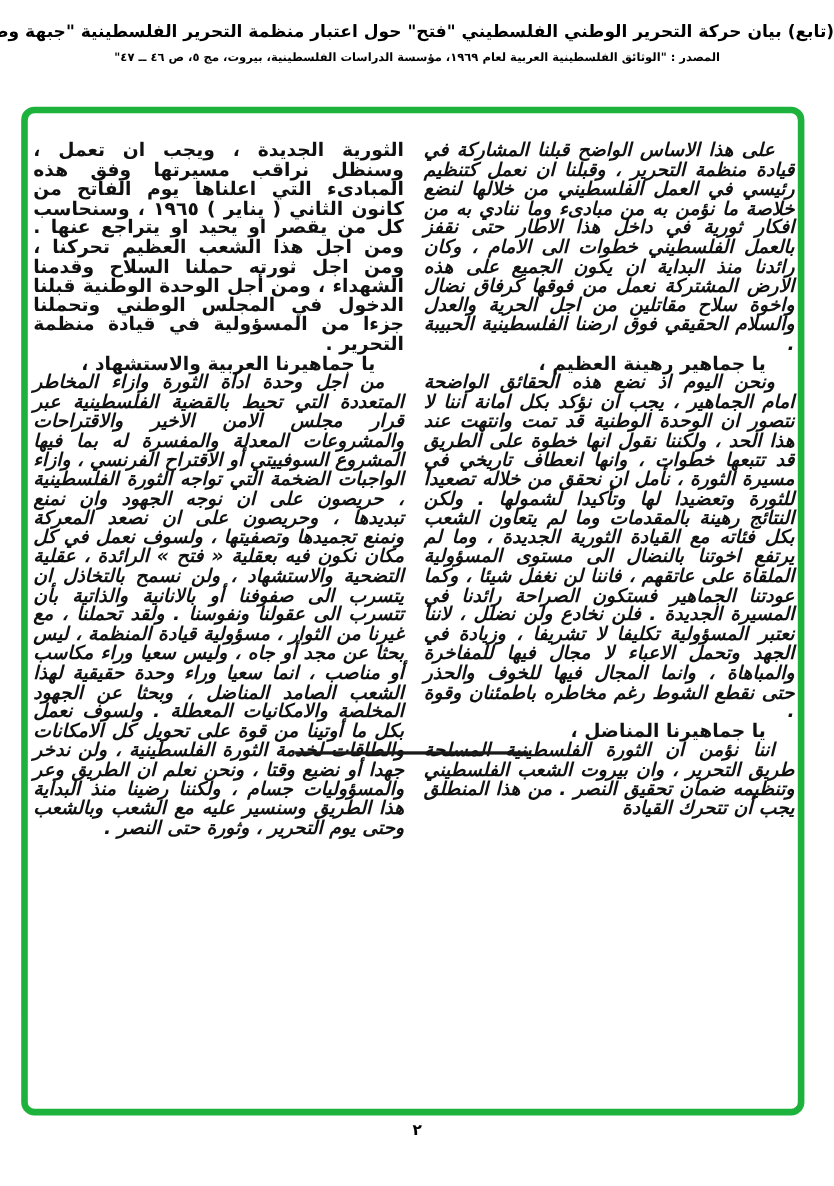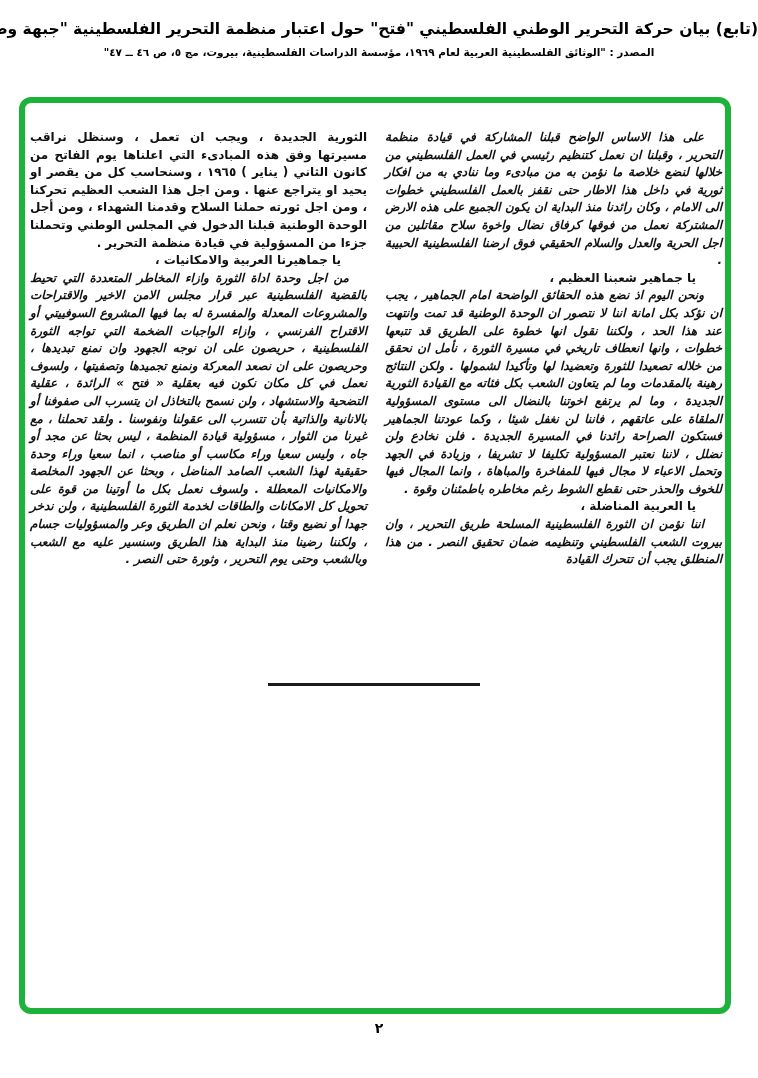--- a/index.html
+++ b/index.html
@@ -49,21 +49,21 @@
     background: #ffffff;
   }
   .columns {
     display: flex;
     direction: rtl;
     gap: 18px;
     padding: 26px 3px 0 5px;
   }
   .col {
     width: 337px;
-    font-size: 12px;
+    font-size: 17px;
     font-weight: bold;
     line-height: 17.6px;
     text-align: justify;
     text-justify: inter-word;
   }
   .para {
     margin: 0;
   }
   .indent {
     text-indent: 18px;
@@ -101,29 +101,29 @@
   <div class="header">
     <div class="doc-title">(تابع) بيان حركة التحرير الوطني الفلسطيني "فتح" حول اعتبار منظمة التحرير الفلسطينية "جبهة وطنية للجميع"</div>
     <div class="doc-source">المصدر : "الوثائق الفلسطينية العربية لعام ١٩٦٩، مؤسسة الدراسات الفلسطينية، بيروت، مج ٥، ص ٤٦ ــ ٤٧"</div>
   </div>
 
   <div class="green-box">
     <div class="columns">
 
       <div class="col">
         <p class="para indent">على هذا الاساس الواضح قبلنا المشاركة في قيادة منظمة التحرير ، وقبلنا ان نعمل كتنظيم رئيسي في العمل الفلسطيني من خلالها لنضع خلاصة ما نؤمن به من مبادىء وما ننادي به من افكار ثورية في داخل هذا الاطار حتى نقفز بالعمل الفلسطيني خطوات الى الامام ، وكان رائدنا منذ البداية ان يكون الجميع على هذه الارض المشتركة نعمل من فوقها كرفاق نضال واخوة سلاح مقاتلين من اجل الحرية والعدل والسلام الحقيقي فوق ارضنا الفلسطينية الحبيبة .</p>
-        <p class="salute">يا جماهير شعبنا العظيم ،</p>
+        <p class="salute">يا جماهير رهينة العظيم ،</p>
         <p class="para indent">ونحن اليوم اذ نضع هذه الحقائق الواضحة امام الجماهير ، يجب ان نؤكد بكل امانة اننا لا نتصور ان الوحدة الوطنية قد تمت وانتهت عند هذا الحد ، ولكننا نقول انها خطوة على الطريق قد تتبعها خطوات ، وانها انعطاف تاريخي في مسيرة الثورة ، نأمل ان نحقق من خلاله تصعيدا للثورة وتعضيدا لها وتأكيدا لشمولها . ولكن النتائج رهينة بالمقدمات وما لم يتعاون الشعب بكل فئاته مع القيادة الثورية الجديدة ، وما لم يرتفع اخوتنا بالنضال الى مستوى المسؤولية الملقاة على عاتقهم ، فاننا لن نغفل شيئا ، وكما عودتنا الجماهير فستكون الصراحة رائدنا في المسيرة الجديدة . فلن نخادع ولن نضلل ، لاننا نعتبر المسؤولية تكليفا لا تشريفا ، وزيادة في الجهد وتحمل الاعباء لا مجال فيها للمفاخرة والمباهاة ، وانما المجال فيها للخوف والحذر حتى نقطع الشوط رغم مخاطره باطمئنان وقوة .</p>
-        <p class="salute">يا العربية المناضلة ،</p>
+        <p class="salute">يا جماهيرنا المناضل ،</p>
         <p class="para indent">اننا نؤمن ان الثورة الفلسطينية المسلحة طريق التحرير ، وان بيروت الشعب الفلسطيني وتنظيمه ضمان تحقيق النصر . من هذا المنطلق يجب أن تتحرك القيادة</p>
       </div>
 
       <div class="col">
         <p class="para">الثورية الجديدة ، ويجب ان تعمل ، وسنظل نراقب مسيرتها وفق هذه المبادىء التي اعلناها يوم الفاتح من كانون الثاني ( يناير ) ١٩٦٥ ، وسنحاسب كل من يقصر او يحيد او يتراجع عنها . ومن اجل هذا الشعب العظيم تحركنا ، ومن اجل ثورته حملنا السلاح وقدمنا الشهداء ، ومن أجل الوحدة الوطنية قبلنا الدخول في المجلس الوطني وتحملنا جزءا من المسؤولية في قيادة منظمة التحرير .</p>
-        <p class="salute">يا جماهيرنا العربية والامكانيات ،</p>
+        <p class="salute">يا جماهيرنا العربية والاستشهاد ،</p>
         <p class="para indent">من اجل وحدة اداة الثورة وازاء المخاطر المتعددة التي تحيط بالقضية الفلسطينية عبر قرار مجلس الامن الاخير والاقتراحات والمشروعات المعدلة والمفسرة له بما فيها المشروع السوفييتي أو الاقتراح الفرنسي ، وازاء الواجبات الضخمة التي تواجه الثورة الفلسطينية ، حريصون على ان نوجه الجهود وان نمنع تبديدها ، وحريصون على ان نصعد المعركة ونمنع تجميدها وتصفيتها ، ولسوف نعمل في كل مكان نكون فيه بعقلية « فتح » الرائدة ، عقلية التضحية والاستشهاد ، ولن نسمح بالتخاذل ان يتسرب الى صفوفنا أو بالانانية والذاتية بأن تتسرب الى عقولنا ونفوسنا . ولقد تحملنا ، مع غيرنا من الثوار ، مسؤولية قيادة المنظمة ، ليس بحثا عن مجد أو جاه ، وليس سعيا وراء مكاسب أو مناصب ، انما سعيا وراء وحدة حقيقية لهذا الشعب الصامد المناضل ، وبحثا عن الجهود المخلصة والامكانيات المعطلة . ولسوف نعمل بكل ما أوتينا من قوة على تحويل كل الامكانات والطاقات لخدمة الثورة الفلسطينية ، ولن ندخر جهدا أو نضيع وقتا ، ونحن نعلم ان الطريق وعر والمسؤوليات جسام ، ولكننا رضينا منذ البداية هذا الطريق وسنسير عليه مع الشعب وبالشعب وحتى يوم التحرير ، وثورة حتى النصر .</p>
       </div>
 
     </div>
 
     <div class="divider"></div>
   </div>
 
   <div class="page-number">٢</div>
 

